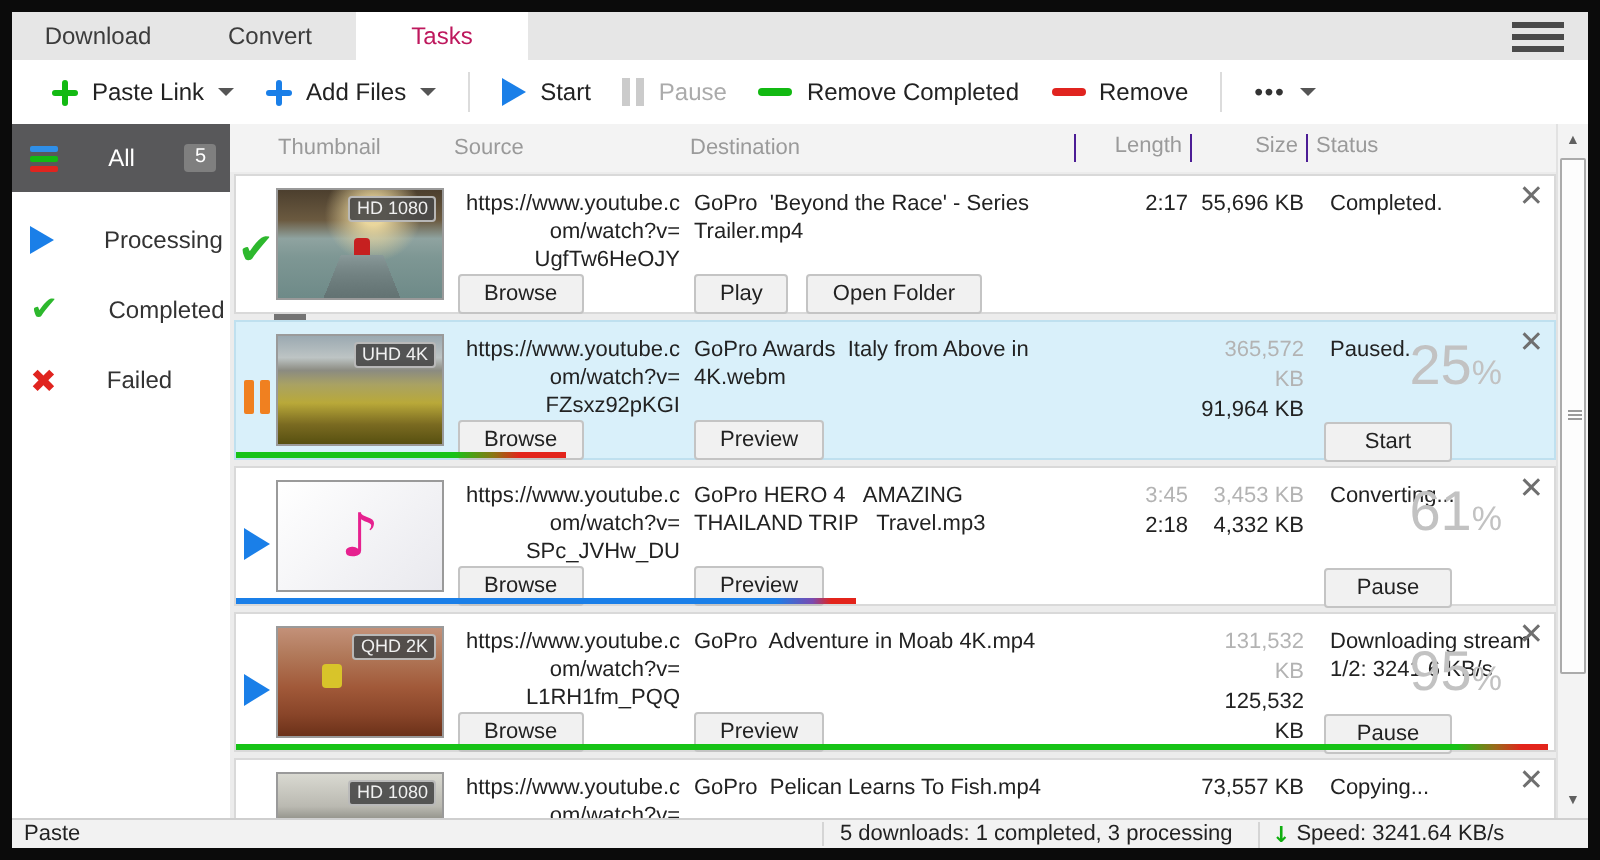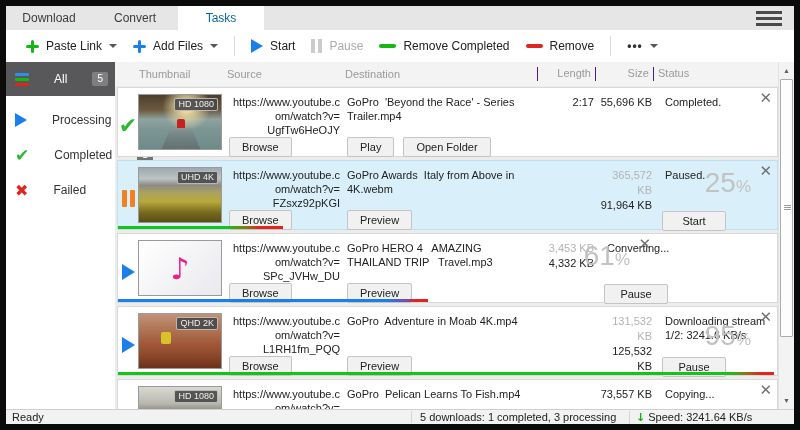--- a/index.html
+++ b/index.html
@@ -9,21 +9,21 @@
     border:6px solid #0b0b0b;
     background:#fff;
     font-family:"Liberation Sans", sans-serif;
     display:flex; flex-direction:column;
     position:relative; overflow:hidden;
   }
 
   
   .tabbar { height:24px; background:#e6e6e6; display:flex; align-items:stretch; flex-shrink:0; }
   .tab { width:86px; display:flex; align-items:center; justify-content:center; font-size:12px; color:#3c3c3c; cursor:default; }
-  .tab.active { background:#ffffff; color:#0369a1; }
+  .tab.active { background:#ffffff; color:#be185d; }
   .hamburger { margin-left:auto; margin-right:12px; display:flex; flex-direction:column; justify-content:center; gap:3px; }
   .hamburger span { width:26px; height:3px; background:#4a4a4a; }
 
   
   .toolbar { height:32px; background:#fff; display:flex; align-items:center; padding-left:12px; flex-shrink:0; }
   .tbtn { display:flex; align-items:center; gap:7px; padding:4px 8px; font-size:12px; color:#222; }
   .tbtn.disabled { color:#ababab; }
   .plus { width:13px; height:13px; position:relative; display:inline-block; }
   .plus::before { content:""; position:absolute; left:0; top:5px; width:13px; height:3px; border-radius:2px; background:var(--c); }
   .plus::after  { content:""; position:absolute; left:5px; top:0; width:3px; height:13px; border-radius:2px; background:var(--c); }
@@ -305,20 +305,24 @@
                 <button class="btn">Browse</button>
               </div>
           </div>
           <div class="c-text">
             <span class="dest-text">GoPro HERO 4   AMAZING THAILAND TRIP   Travel.mp3</span>
             <div class="btn-row">
                 <button class="btn">Preview</button>
               </div>
           </div>
           <div class="c-num">
+            <span class="muted">3:45</span><br>
+            <span>2:18</span>
+          </div>
+          <div class="c-num">
             <span class="muted">3,453 KB</span><br>
             <span>4,332 KB</span>
           </div>
           <div class="c-status">
             <span>Converting...</span>
             <span class="big-pct"><span>61</span><span class="pct-sign">%</span></span>
             <button class="btn action-btn">Pause</button>
             <span class="close-x">✕</span>
           </div>
           <div class="pbar pbar-r3"></div>
@@ -392,21 +396,21 @@
               <span></span>
               <span></span>
             </span>
         </div>
         <div class="sb-arrow sb-down">▼</div>
       </div>
     </div>
   </div>
 
   <div class="statusbar">
-    <div class="sb-left">Ready</div>
+    <div class="sb-left">Paste</div>
     <div class="sb-center">5 downloads: 1 completed, 3 processing</div>
     <div class="sb-right">
       <span class="speed-arrow">↓</span>
       <span>Speed: 3241.64 KB/s</span>
     </div>
   </div>
 
 </div>
 
 </body></html>

